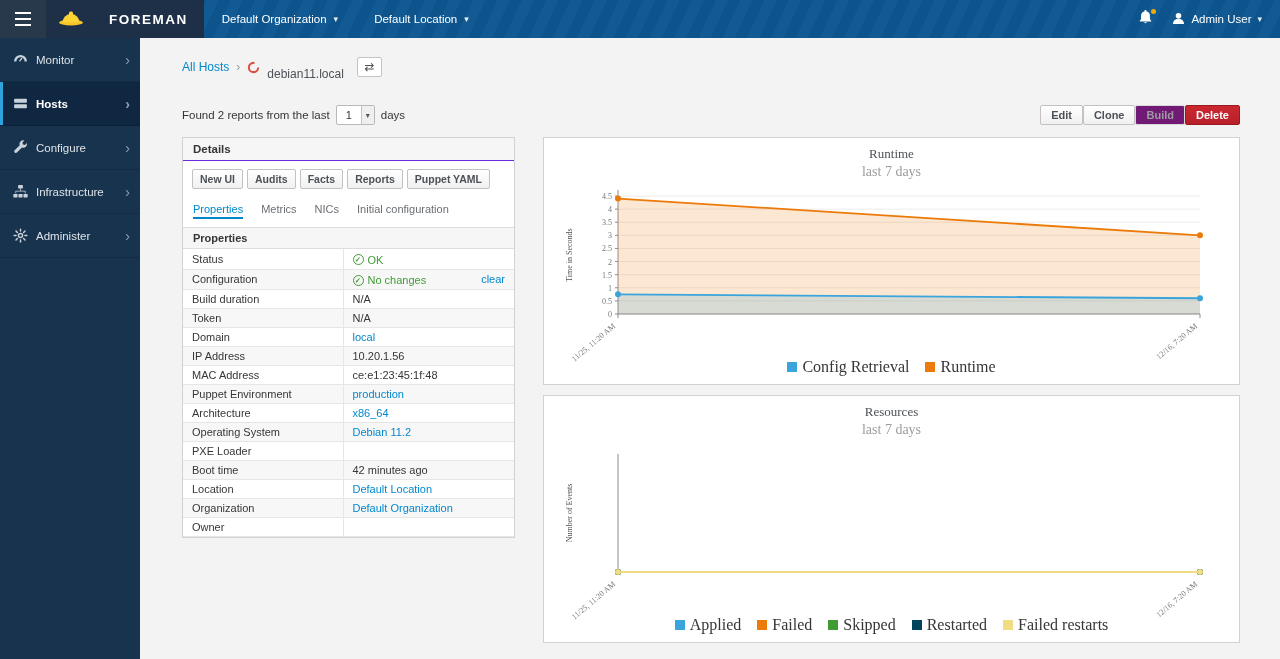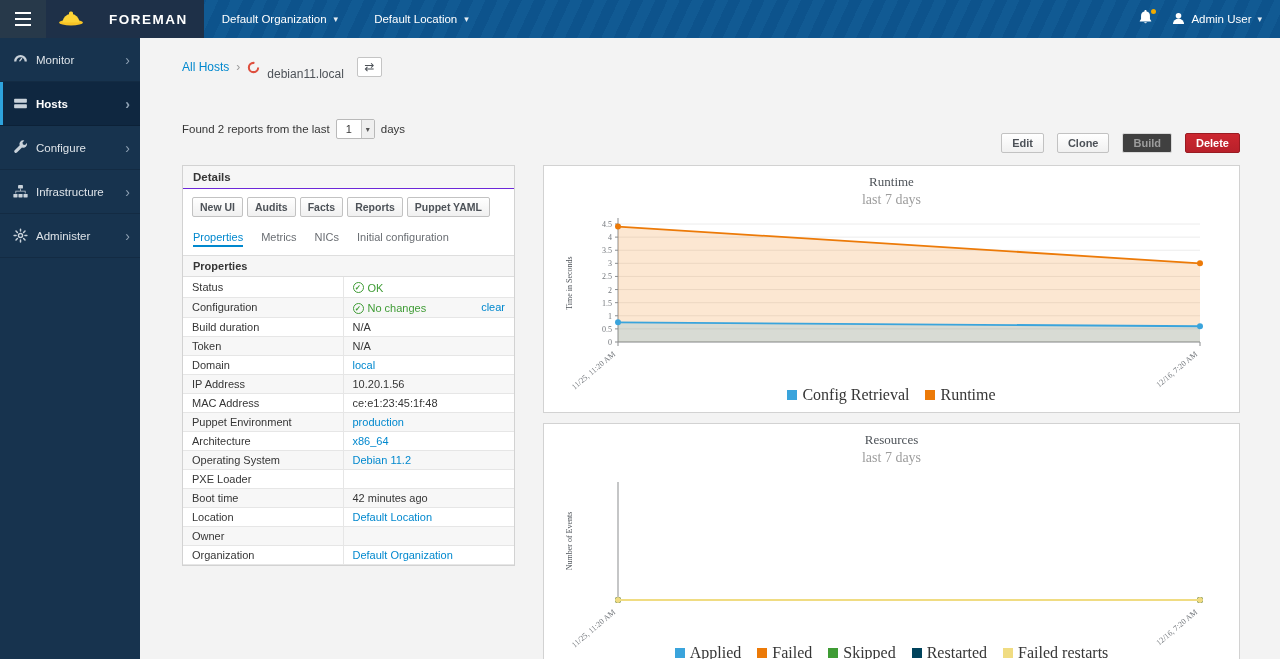--- a/index.html
+++ b/index.html
@@ -35,23 +35,23 @@
   .bc-sep{color:#9a9a9a;}
   .bc-cur{color:#4d5258;margin-top:14px;}
   .os-icon{display:flex;}
   .toggle-btn{margin-left:6px;width:25px;height:20px;border:1px solid #c4c4c4;border-radius:2px;background:#fff;font-size:12px;color:#4d5258;cursor:pointer;line-height:1;padding:0;}
 
   .reports-row{display:flex;align-items:center;justify-content:space-between;margin-top:24px;}
   .reports-text{font-size:11.5px;color:#363636;display:flex;align-items:center;}
   .select-mini{display:inline-flex;align-items:stretch;border:1px solid #b9b9b9;border-radius:2px;background:#fff;margin:0 6px;height:20px;overflow:hidden;cursor:pointer;}
   .sm-val{padding:2px 9px;font-size:11px;display:flex;align-items:center;}
   .sm-caret{background:#efefef;border-left:1px solid #c4c4c4;padding:0 4px;font-size:8px;color:#555;display:flex;align-items:center;}
-  .action-btns{display:flex;gap:13px;margin-top:28px;}
+  .action-btns{display:flex;gap:0;}
   .act-btn{font-size:11px;font-weight:bold;color:#4d5258;background:linear-gradient(#fff,#f0f0f0);border:1px solid #c2c2c2;border-radius:2px;padding:3px 10px;cursor:pointer;}
-  .act-btn.disabled{color:#9d9d9d;background:#404040;border-color:#d9d9d9;cursor:default;}
+  .act-btn.disabled{color:#9d9d9d;background:#701a75;border-color:#d9d9d9;cursor:default;}
   .act-btn.danger{color:#fff;background:linear-gradient(#cc2730,#b8202a);border-color:#991b22;}
 
   .cols{display:flex;gap:28px;margin-top:12px;align-items:flex-start;}
   .card{background:#fff;border:1px solid #d2d2d2;}
 
   
   .details-card{width:333px;flex:none;}
   .card-hd{background:#f6f6f6;border-bottom:1px solid #6d28d9;padding:5px 10px;font-size:11.5px;font-weight:bold;color:#363636;}
   .btn-row{display:flex;gap:4px;padding:8px 9px;}
   .mini-btn{font-size:10.5px;font-weight:bold;color:#4d5258;background:linear-gradient(#fff,#f0f0f0);border:1px solid #c2c2c2;border-radius:2px;padding:3px 7px;cursor:pointer;white-space:nowrap;}
@@ -290,26 +290,26 @@
             </tr>
             <tr>
               <td class="plabel">Boot time</td>
               <td class="pvalue">42 minutes ago</td>
             </tr>
             <tr>
               <td class="plabel">Location</td>
               <td class="pvalue"><a class="tlink">Default Location</a></td>
             </tr>
             <tr>
+              <td class="plabel">Organization</td>
+              <td class="pvalue"><a class="tlink">Default Organization</a></td>
+            </tr>
+            <tr>
               <td class="plabel">Owner</td>
               <td class="pvalue">&nbsp;</td>
-            </tr>
-            <tr>
-              <td class="plabel">Organization</td>
-              <td class="pvalue"><a class="tlink">Default Organization</a></td>
             </tr>
           </tbody>
       </table>
     </div>
 
     <div class="chart-col">
       <div class="card chart-card">
         <div class="ch-title">Runtime</div>
         <div class="ch-sub">last 7 days</div>
         <svg id="chart-0" class="chart-svg" width="663" height="210">

